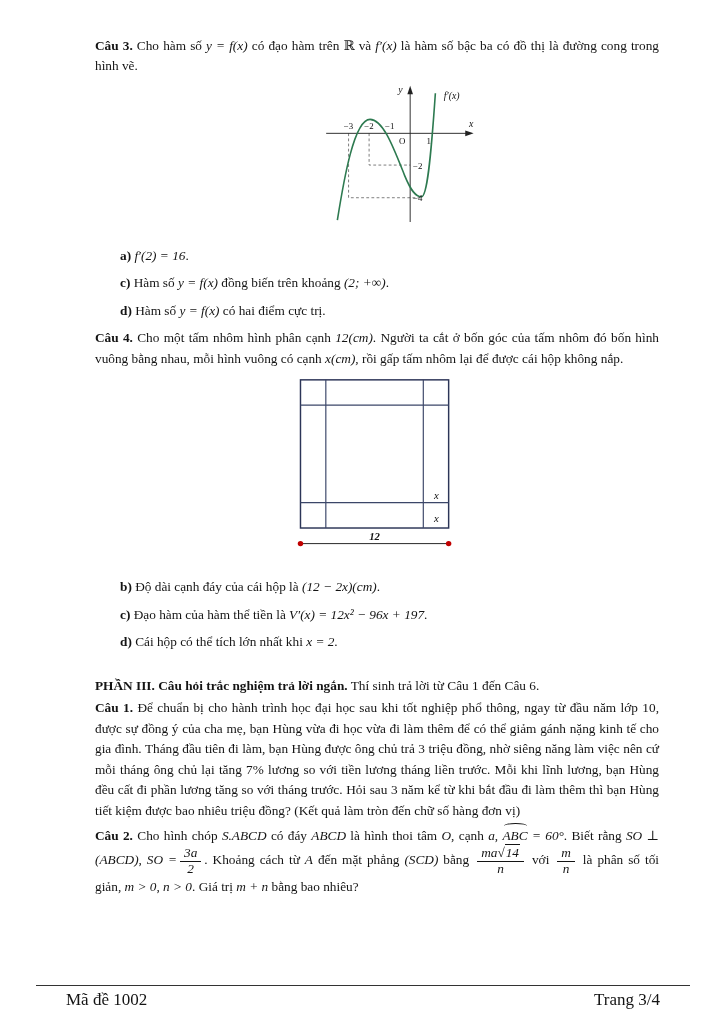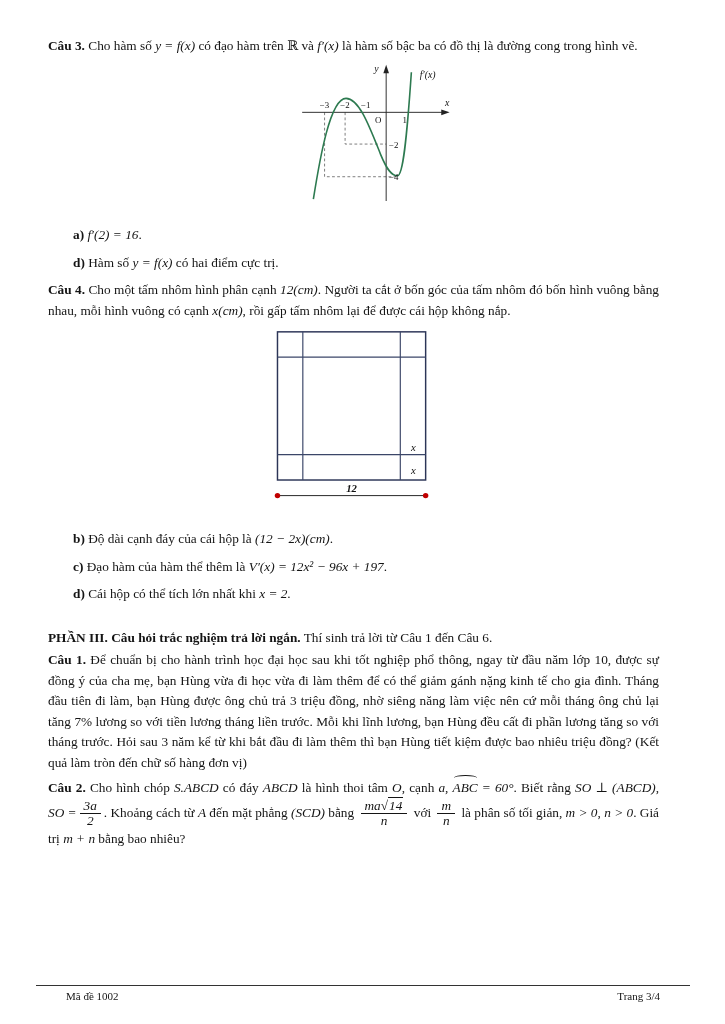--- a/index.html
+++ b/index.html
@@ -1,20 +1,20 @@
 <!DOCTYPE html>
 <html><head>
 <meta charset="utf-8">
 <style>
   html,body{margin:0;padding:0;}
   body{
     width:725px;height:1024px;background:#ffffff;position:relative;overflow:hidden;
     font-family:"Liberation Serif","DejaVu Serif",serif;font-size:13.3px;color:#141414;
   }
-  .page{position:absolute;inset:0;padding:36px 66px 0 48px;}
+  .page{position:absolute;inset:0;padding:36px 66px 0 95px;}
   p{margin:0 0 5px;line-height:1.54;}
   .justify{text-align:justify;}
   .qlabel,.olabel,b{font-weight:bold;}
   .math{font-style:italic;}
   .opts{padding-left:21px;}
   .opt{margin:2px 4px 7px;}
   .fig{margin:4px auto 6px;text-align:center;}
   .fig svg{display:inline-block;}
   .part3-heading{margin-top:23px;margin-bottom:2px;}
   
@@ -35,21 +35,21 @@
   .glab{font-family:"Liberation Serif",serif;font-size:10.5px;font-style:italic;fill:#111;}
   .gtick{font-family:"Liberation Serif",serif;font-size:9.5px;fill:#111;}
   
   .boxrect{stroke:#2c3557;stroke-width:1.5;fill:none;}
   .boxline{stroke:#3b4668;stroke-width:1.2;fill:none;}
   .dimline{stroke:#222;stroke-width:1;}
   .xlab{font-family:"Liberation Serif",serif;font-size:11px;font-style:italic;fill:#111;}
   .dimnum{font-family:"Liberation Serif",serif;font-size:11px;font-style:italic;font-weight:bold;fill:#111;}
   
   .footer{position:absolute;top:985px;left:36px;right:35px;border-top:1px solid #333;
-          display:flex;justify-content:space-between;padding:4px 30px 0;font-size:11px;}
+          display:flex;justify-content:space-between;padding:4px 30px 0;font-size:17px;}
 </style>
 </head>
 <body>
 
 <div class="page">
 
   <section>
     <p class="para justify"><b class="qlabel">Câu 3.</b><span> Cho hàm số </span><i class="math">y = f(x)</i><span> có đạo hàm trên ℝ và </span><i class="math">f′(x)</i><span> là hàm số bậc ba có đồ thị là đường cong trong hình vẽ.</span></p>
 
     <figure class="fig">
@@ -69,20 +69,21 @@
         <text x="128" y="50" text-anchor="middle" class="gtick">−1</text>
         <text x="145" y="66" text-anchor="end" class="gtick">O</text>
         <text x="170" y="66" text-anchor="middle" class="gtick">1</text>
         <text x="153" y="93" class="gtick">−2</text>
         <text x="153" y="128" class="gtick">−4</text>
       </svg>
     </figure>
 
     <div class="opts">
       <p class="opt"><b class="olabel">a)</b> <i class="math">f′(2) = 16</i><span>.</span></p>
+      <p class="opt"><b class="olabel">c)</b><span> Hàm số </span><i class="math">y = f(x)</i><span> đồng biến trên khoảng </span><i class="math">(2; +∞)</i><span>.</span></p>
       <p class="opt"><b class="olabel">d)</b><span> Hàm số </span><i class="math">y = f(x)</i><span> có hai điểm cực trị.</span></p>
     </div>
   </section>
 
   <section>
     <p class="para justify"><b class="qlabel">Câu 4.</b><span> Cho một tấm nhôm hình phân cạnh </span><i class="math">12(cm)</i><span>. Người ta cắt ở bốn góc của tấm nhôm đó bốn hình vuông bằng nhau, mỗi hình vuông có cạnh </span><i class="math">x(cm)</i><span>, rồi gấp tấm nhôm lại để được cái hộp không nắp.</span></p>
 
     <figure class="fig">
       <svg width="200" height="193" viewBox="0 0 205 198" aria-hidden="true">
         <rect x="24" y="6" width="152" height="152" class="boxrect"></rect>
@@ -94,21 +95,21 @@
         <text x="161" y="152" class="xlab">x</text>
         <line x1="24" y1="174" x2="176" y2="174" class="dimline"></line>
         <circle cx="24" cy="174" r="2.8" fill="#c00000"></circle>
         <circle cx="176" cy="174" r="2.8" fill="#c00000"></circle>
         <text x="100" y="170" text-anchor="middle" class="dimnum">12</text>
       </svg>
     </figure>
 
     <div class="opts">
       <p class="opt"><b class="olabel">b)</b><span> Độ dài cạnh đáy của cái hộp là </span><i class="math">(12 − 2x)(cm)</i><span>.</span></p>
-      <p class="opt"><b class="olabel">c)</b><span> Đạo hàm của hàm thể thêm là </span><i class="math">V′(x) = 12x² − 96x + 197</i><span>.</span></p>
+      <p class="opt"><b class="olabel">c)</b><span> Đạo hàm của hàm thể tiền là </span><i class="math">V′(x) = 12x² − 96x + 197</i><span>.</span></p>
       <p class="opt"><b class="olabel">d)</b><span> Cái hộp có thể tích lớn nhất khi </span><i class="math">x = 2</i><span>.</span></p>
     </div>
   </section>
 
   <p class="para part3-heading"><b>PHẦN III. Câu hỏi trắc nghiệm trả lời ngắn.</b><span> Thí sinh trả lời từ Câu 1 đến Câu 6.</span></p>
 
   <p class="para justify"><b class="qlabel">Câu 1.</b><span> Để chuẩn bị cho hành trình học đại học sau khi tốt nghiệp phổ thông, ngay từ đầu năm lớp 10, được sự đồng ý của cha mẹ, bạn Hùng vừa đi học vừa đi làm thêm để có thể giảm gánh nặng kinh tế cho gia đình. Tháng đầu tiên đi làm, bạn Hùng được ông chủ trả 3 triệu đồng, nhờ siêng năng làm việc nên cứ mỗi tháng ông chủ lại tăng 7% lương so với tiền lương tháng liền trước. Mỗi khi lĩnh lương, bạn Hùng đều cất đi phần lương tăng so với tháng trước. Hỏi sau 3 năm kể từ khi bắt đầu đi làm thêm thì bạn Hùng tiết kiệm được bao nhiêu triệu đồng? (Kết quả làm tròn đến chữ số hàng đơn vị)</span></p>
 
   <p class="para justify"><b class="qlabel">Câu 2.</b><span> Cho hình chóp </span><i class="math">S.ABCD</i><span> có đáy </span><i class="math">ABCD</i><span> là hình thoi tâm </span><i class="math">O</i><span>, cạnh </span><i class="math">a</i><span>, </span><i class="math hat">ABC</i><i class="math"> = 60°</i><span>. Biết rằng </span><i class="math">SO ⊥ (ABCD)</i><span>, </span><i class="math">SO =</i><span class="frac">
         <span class="num">3a</span>

